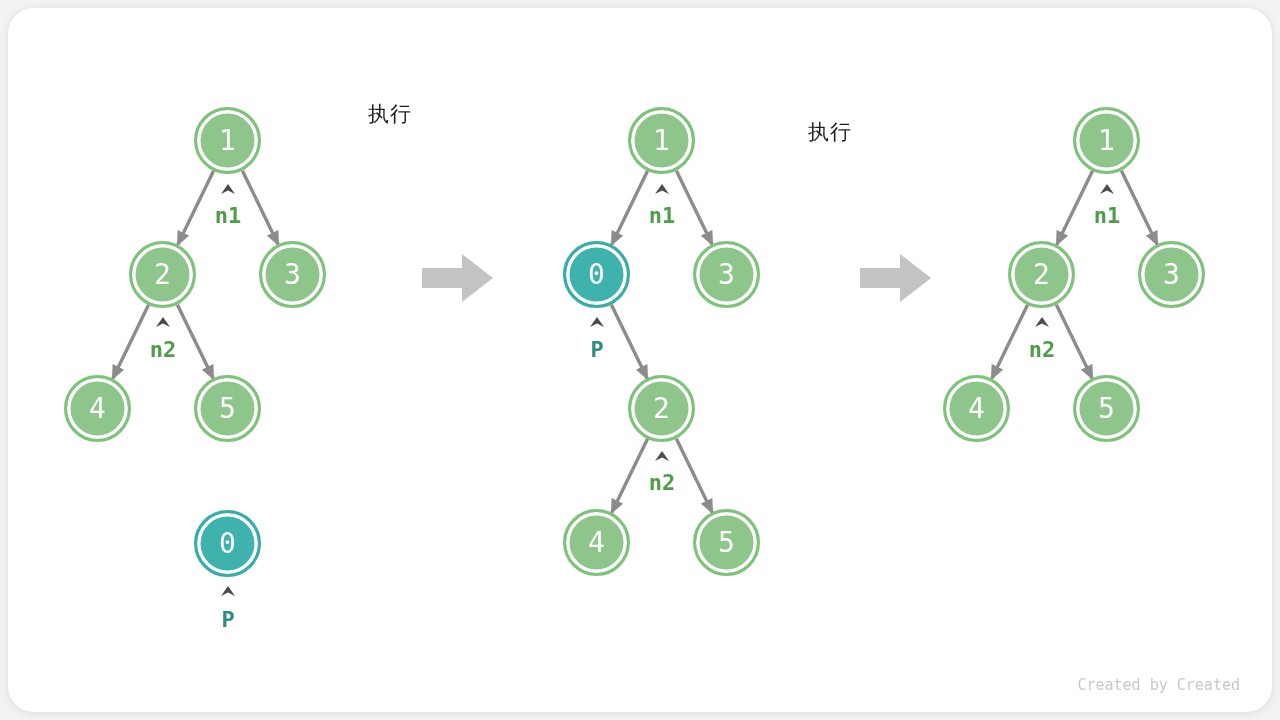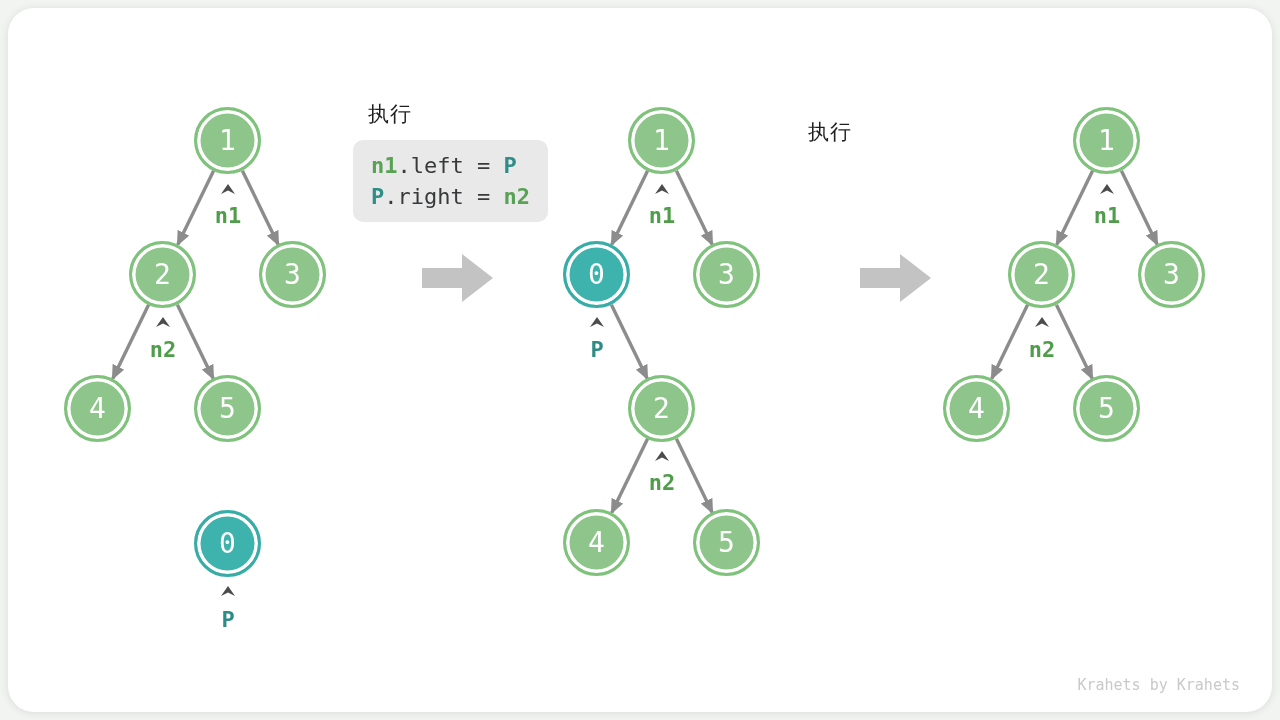--- a/index.html
+++ b/index.html
@@ -110,21 +110,20 @@
   <div class="node green" style="left:129px;top:241px">2</div>
   <div class="node green" style="left:259px;top:241px">3</div>
   <div class="node green" style="left:64px;top:375px">4</div>
   <div class="node green" style="left:194px;top:375px">5</div>
   <div class="node teal" style="left:194px;top:510px">0</div>
   <div class="ptr-label green" style="left:193px;top:202px">n1</div>
   <div class="ptr-label green" style="left:128px;top:336px">n2</div>
   <div class="ptr-label teal" style="left:193px;top:606px">P</div>
 
   <div class="caption" style="left:368px;top:100px">执行</div>
-  <div class="codebox" style="left:353px;top:140px"><span class="tok-green">n1</span><span class="tok-plain">.left = </span><span class="tok-teal">P</span><br><span class="tok-teal">P</span><span class="tok-plain">.right = </span><span class="tok-green">n2</span></div>
 
   <div class="node green" style="left:628px;top:107px">1</div>
   <div class="node teal" style="left:563px;top:241px">0</div>
   <div class="node green" style="left:693px;top:241px">3</div>
   <div class="node green" style="left:628px;top:375px">2</div>
   <div class="node green" style="left:563px;top:509px">4</div>
   <div class="node green" style="left:693px;top:509px">5</div>
   <div class="ptr-label green" style="left:627px;top:202px">n1</div>
   <div class="ptr-label teal" style="left:562px;top:336px">P</div>
   <div class="ptr-label green" style="left:627px;top:469px">n2</div>
@@ -132,14 +131,14 @@
   <div class="caption" style="left:808px;top:118px">执行</div>
 
   <div class="node green" style="left:1073px;top:107px">1</div>
   <div class="node green" style="left:1008px;top:241px">2</div>
   <div class="node green" style="left:1138px;top:241px">3</div>
   <div class="node green" style="left:943px;top:375px">4</div>
   <div class="node green" style="left:1073px;top:375px">5</div>
   <div class="ptr-label green" style="left:1072px;top:202px">n1</div>
   <div class="ptr-label green" style="left:1007px;top:336px">n2</div>
 
-  <div class="watermark">Krahets by Krahets</div>
+  <div class="watermark">Created by Created</div>
 </div>
 
 </body></html>

